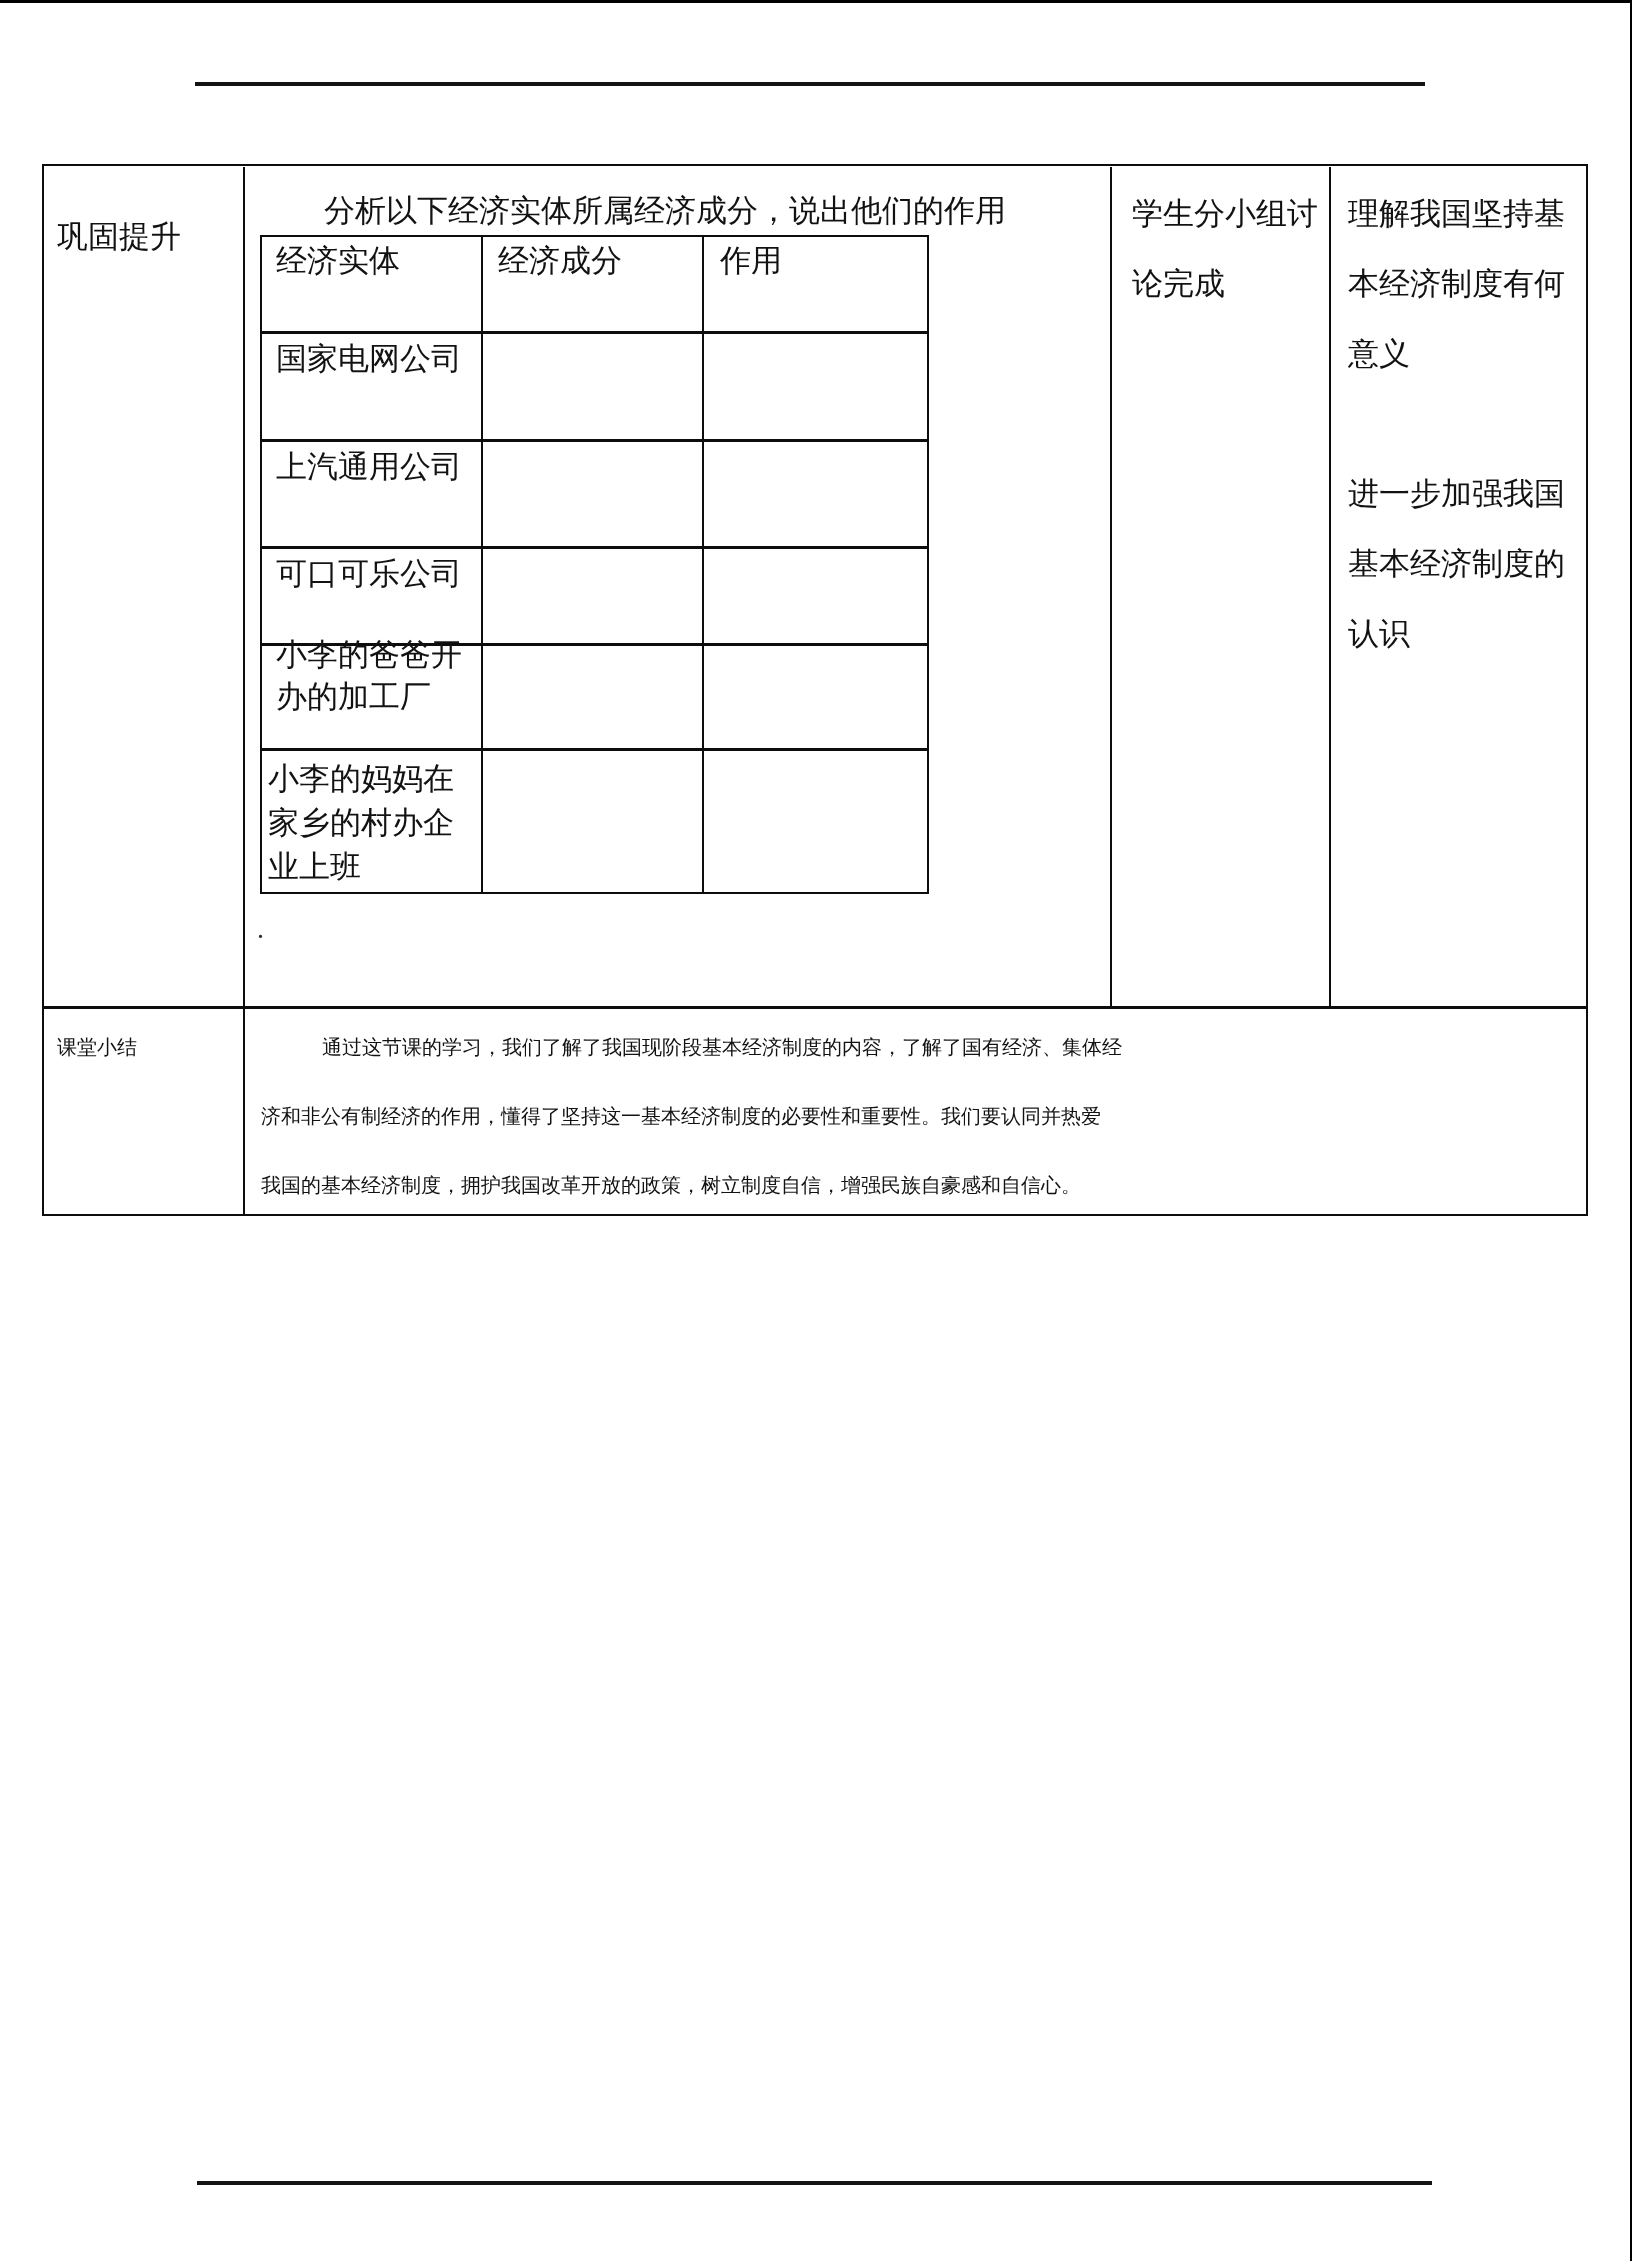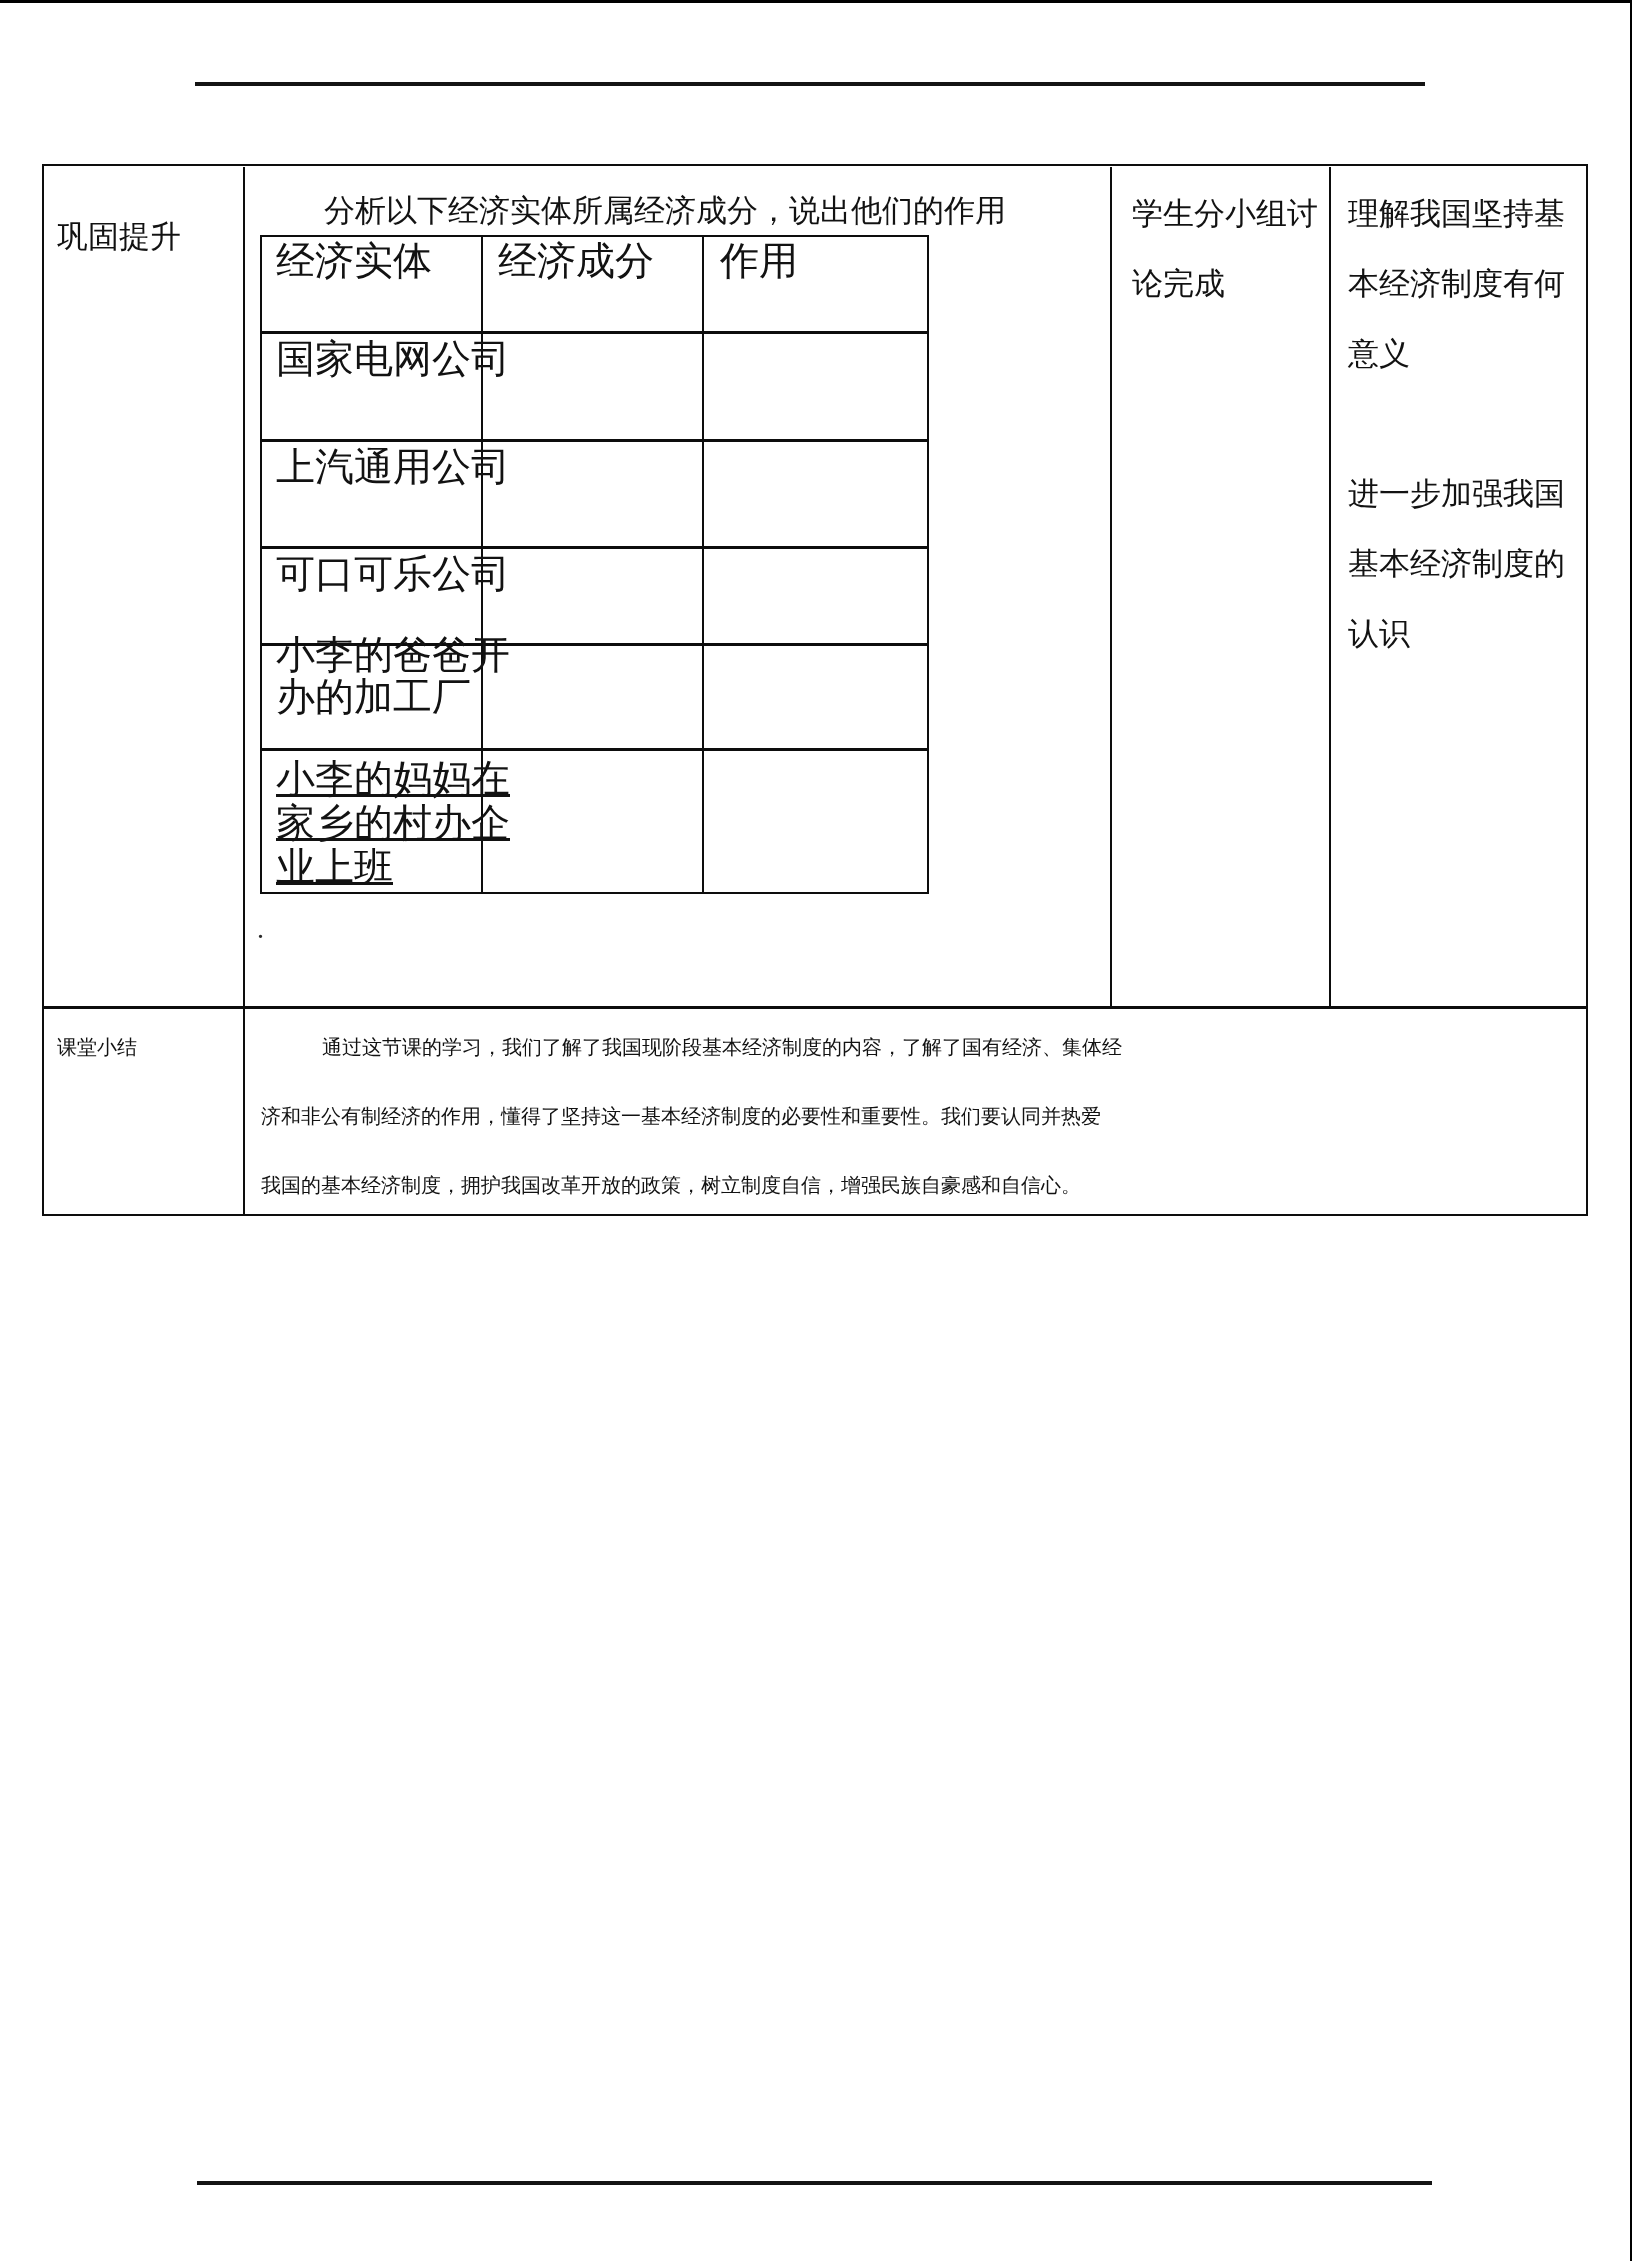--- a/index.html
+++ b/index.html
@@ -29,21 +29,21 @@
   .div-row{left:44px;top:1006px;width:1542px;height:2.9px;}
   
   .inner-table{left:260px;top:235px;width:665px;height:655px;border:2.2px solid #0d0d0d;}
   .iv1{left:481px;top:237px;width:2.2px;height:655px;}
   .iv2{left:702px;top:237px;width:2.2px;height:655px;}
   .ih{left:262px;width:665px;height:2.9px;}
   .ih1{top:331px;} .ih2{top:439px;} .ih3{top:546px;} .ih4{top:643px;} .ih5{top:748px;}
   
   .txt{font-size:31px;line-height:70px;white-space:nowrap;}
   .txt .ln{height:70px;}
-  .cell-txt{font-size:39px;line-height:42px;white-space:nowrap;}
+  .cell-txt{font-size:31px;line-height:42px;white-space:nowrap;}
   .cell-txt .ln{height:42px;}
   .r5-txt .ln{height:44px;line-height:44px;}
   .summary{font-size:20px;line-height:69px;white-space:nowrap;}
   .summary .ln{height:69px;}
   .indent{padding-left:61px;}
   .stray{font-size:28px;line-height:28px;color:#2a2a2a;}
 </style>
 </head>
 <body>
 
@@ -94,21 +94,21 @@
   <div class="abs cell-txt" style="left:276px;top:446px;">
     <div class="ln">上汽通用公司</div>
   </div>
   <div class="abs cell-txt" style="left:276px;top:553px;">
     <div class="ln">可口可乐公司</div>
   </div>
   <div class="abs cell-txt" style="left:276px;top:634px;">
     <div class="ln">小李的爸爸开</div>
     <div class="ln">办的加工厂</div>
   </div>
-  <div class="abs cell-txt r5-txt" style="left:276px;top:757px;text-decoration:underline;">
+  <div class="abs cell-txt r5-txt" style="left:268px;top:757px;">
     <div class="ln">小李的妈妈在</div>
     <div class="ln">家乡的村办企</div>
     <div class="ln">业上班</div>
   </div>
 
   <div class="abs stray" style="left:257px;top:915px;">.</div>
 
   <div class="abs txt" style="left:1132px;top:179px;">
     <div class="ln">学生分小组讨</div>
     <div class="ln">论完成</div>

